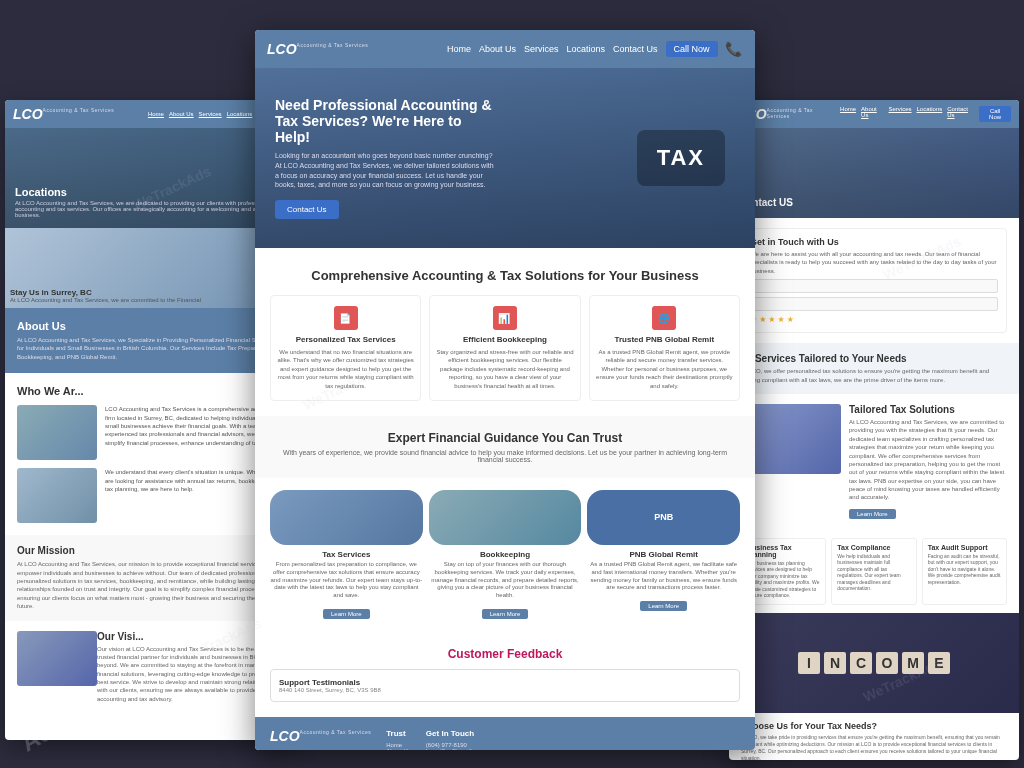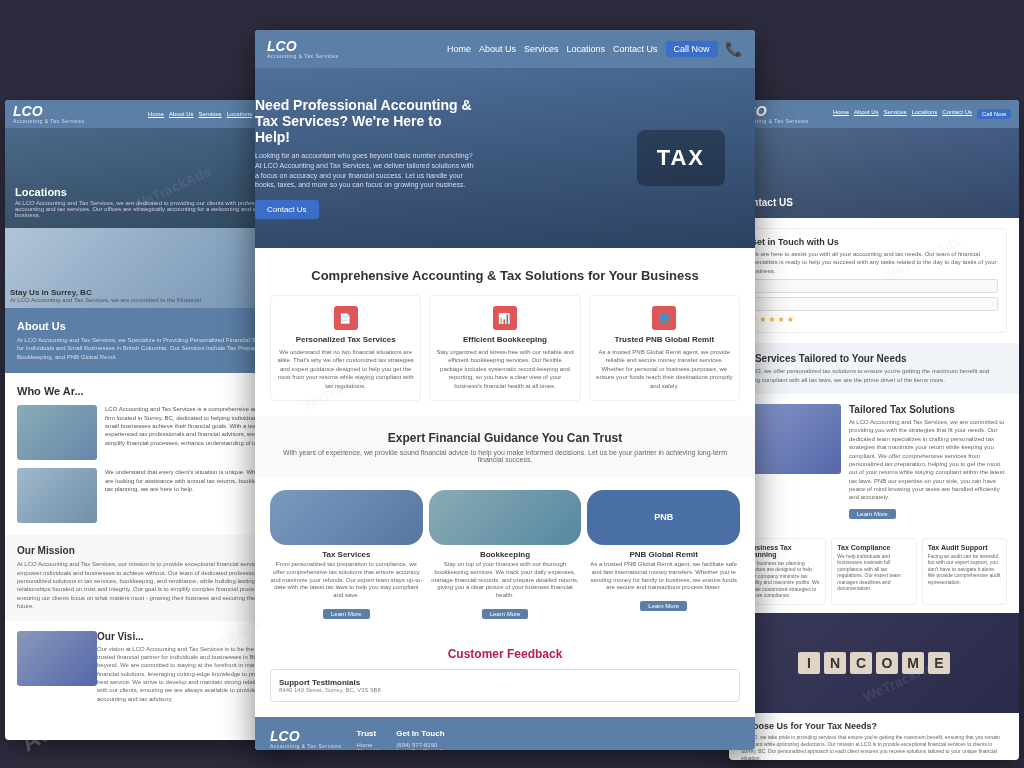--- a/index.html
+++ b/index.html
@@ -63,20 +63,21 @@
       font-size: 9px;
       cursor: pointer;
     }
 
     
     .hero {
       background: linear-gradient(rgba(70,100,140,0.7), rgba(40,60,90,0.8)), 
                   linear-gradient(135deg, #6b8cba 0%, #3a5a80 100%);
       height: 180px;
       position: relative;
+      padding: 20px;
       display: flex;
       flex-direction: column;
       justify-content: center;
     }
     .hero-text h2 {
       color: #fff;
       font-size: 14px;
       font-weight: bold;
       margin-bottom: 6px;
       max-width: 220px;
@@ -652,21 +653,21 @@
       font-size: 14px;
       font-weight: bold;
       z-index: 200;
       pointer-events: none;
       white-space: nowrap;
     }
 
     
     .lco-logo {
       display: flex;
-      flex-direction: column;
+      flex-direction: row;
       align-items: flex-start;
     }
     .lco-logo .lco-title {
       font-style: italic;
       font-weight: bold;
       font-size: 14px;
       color: #fff;
       line-height: 1;
     }
     .lco-logo .lco-sub {

